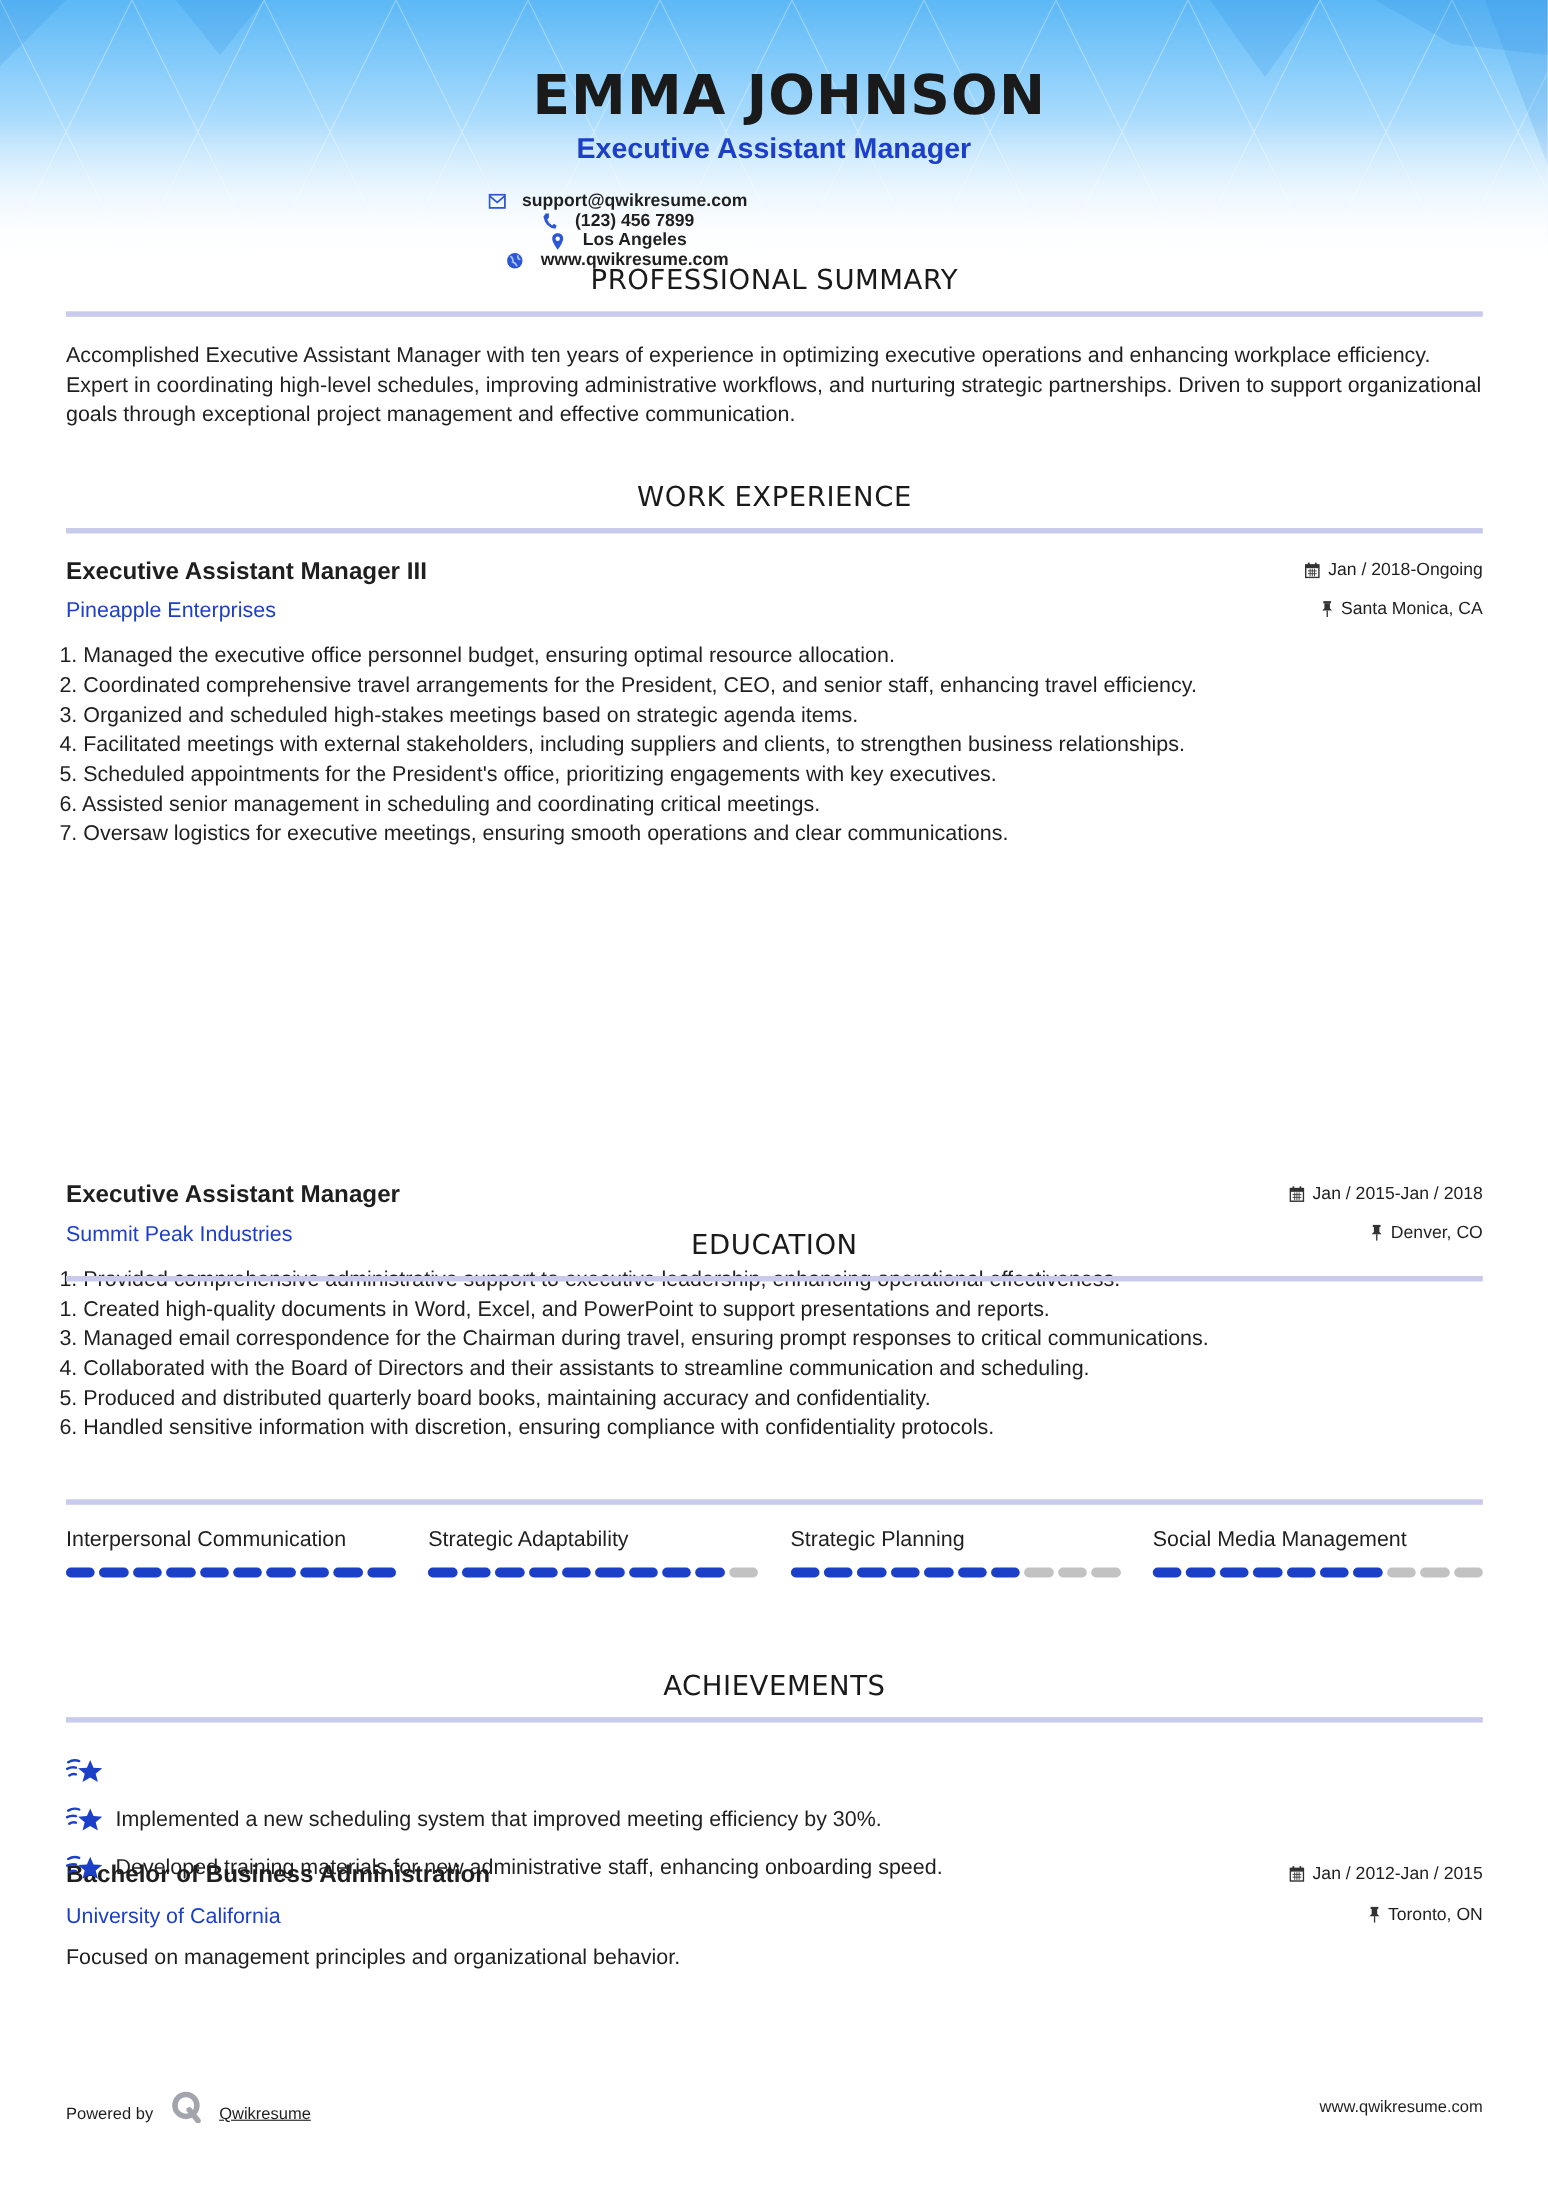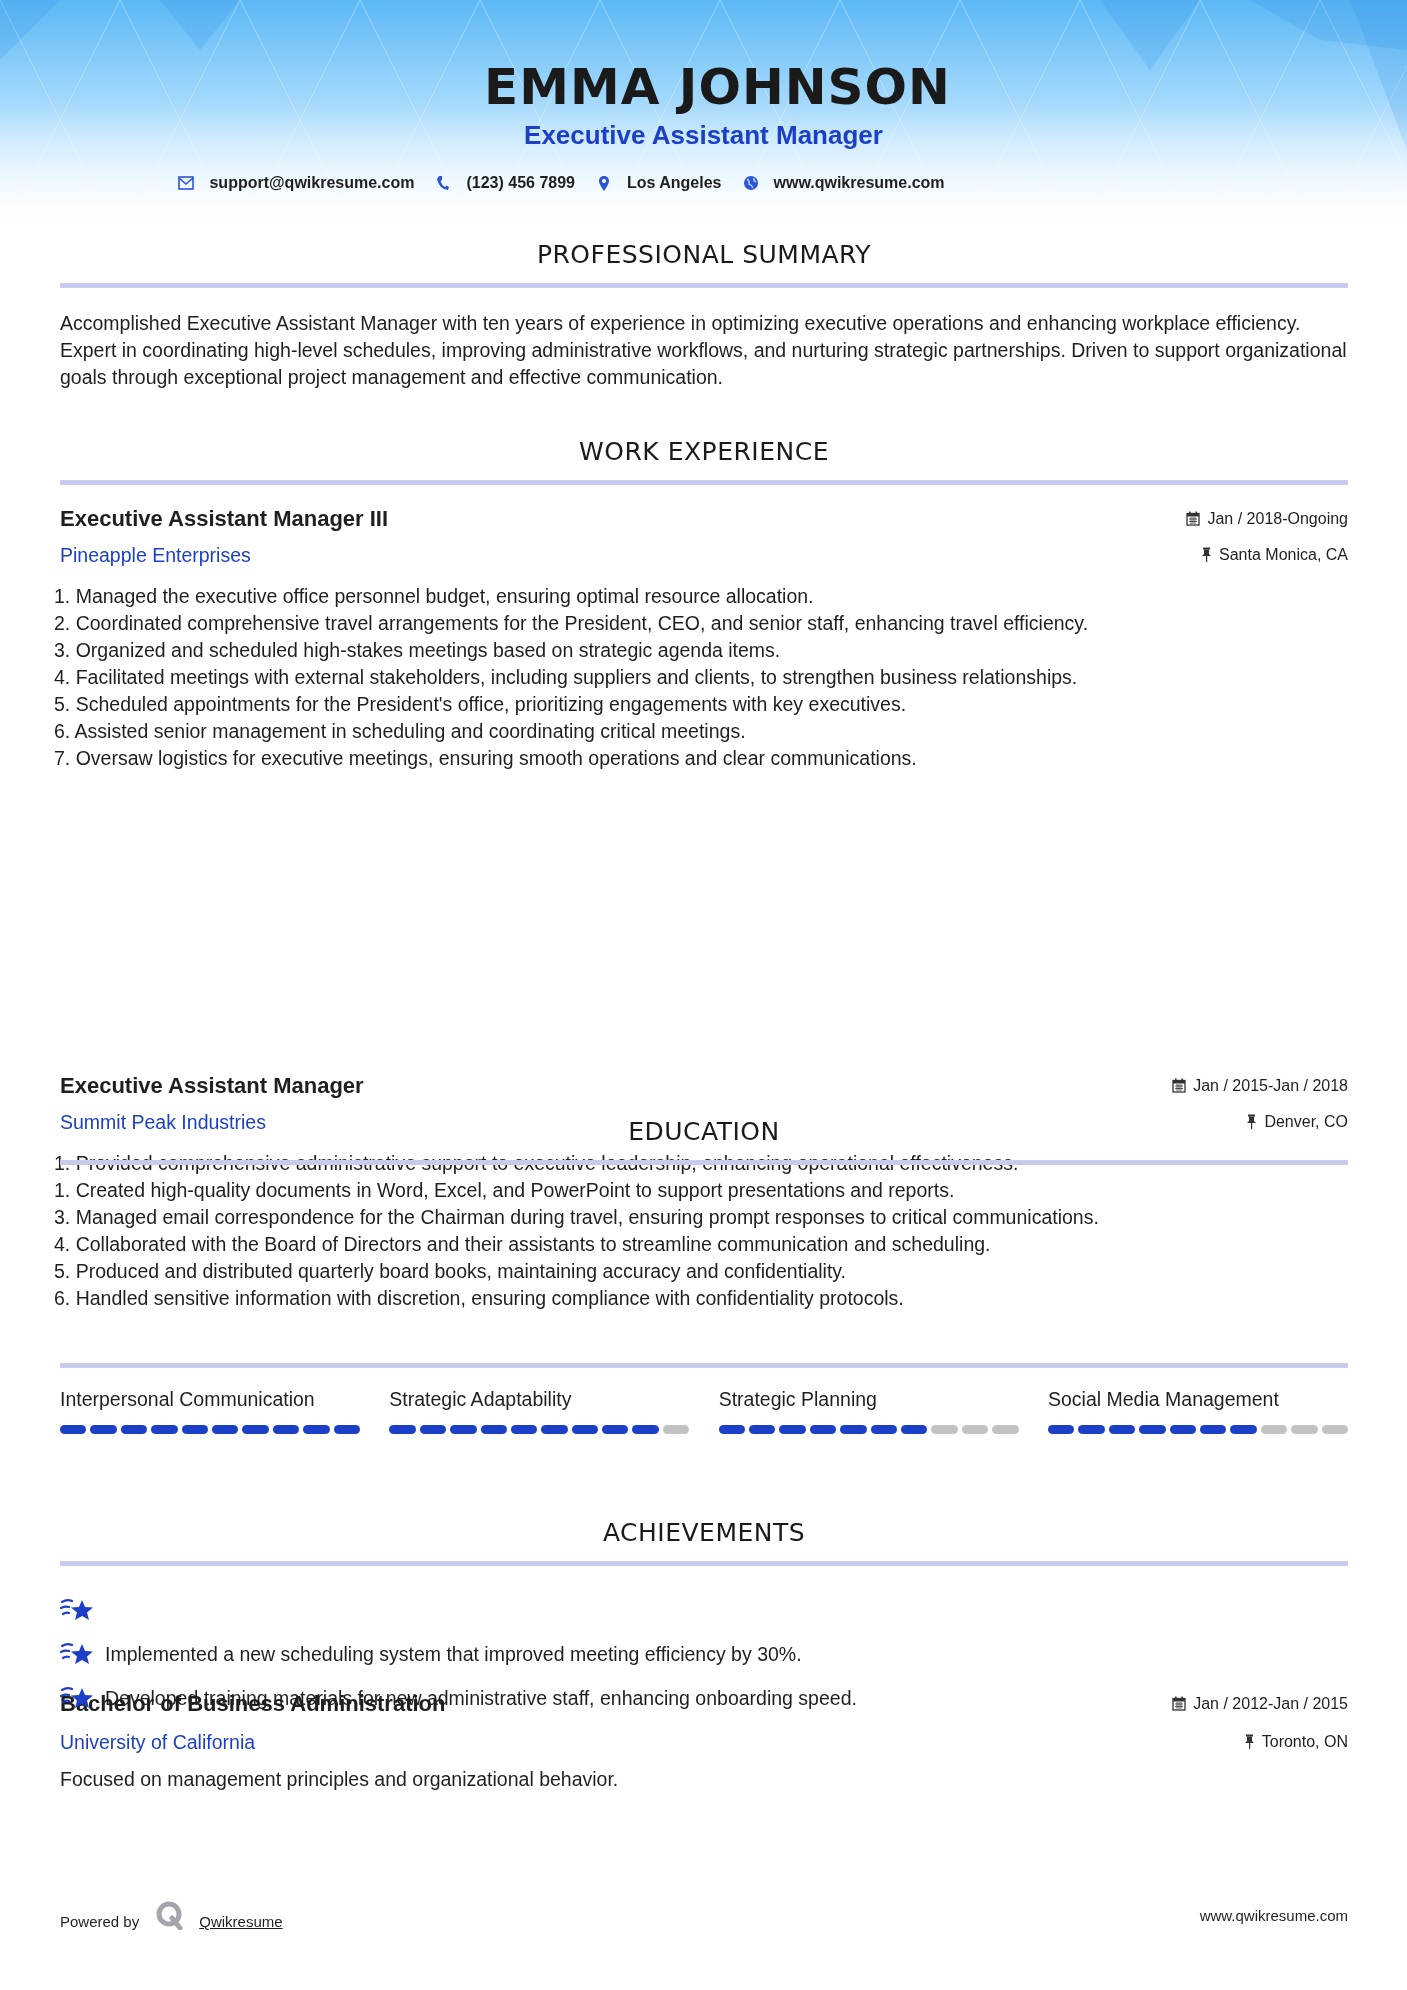--- a/index.html
+++ b/index.html
@@ -13,21 +13,21 @@
   }
   .header svg.pattern { position: absolute; left: 0; top: 0; }
   .header-fade { position: absolute; left: 0; top: 0; width: 100%; height: 100%;
     background: linear-gradient(180deg, rgba(255,255,255,0) 0%, rgba(255,255,255,0) 45%, rgba(255,255,255,0.6) 80%, #fff 100%); }
 
   .name { position: absolute; top: 58px; left: 0; width: 1371px; text-align: center;
     font-family: "DejaVu Sans", sans-serif; font-weight: bold; font-size: 50px; letter-spacing: 1px; color: #1a1a1a; margin-left: 32px; }
   .job-title { position: absolute; top: 120px; left: 0; width: 1407px; text-align: center;
     font-weight: bold; font-size: 26px; color: #1c3fc7; }
   .contact { position: absolute; top: 174px; left: 0; width: 1122px; display: flex; justify-content: center; align-items: center;
-    font-size: 16px; font-weight: bold; color: #1f1f1f; }
+    font-size: 16px; font-weight: bold; color: #1f1f1f; flex-direction: column; }
   .contact .item { display: flex; align-items: center; margin: 0 10px; }
   .contact .icon { width: 18px; height: 18px; margin-right: 14px; color: #2d56d6; display: inline-flex; align-items: center; justify-content: center; }
 
   .section { position: absolute; left: 60px; width: 1288px; }
   .section-title { text-align: center; font-family: "DejaVu Sans", sans-serif; font-size: 25px; color: #1a1a1a; font-weight: 500; letter-spacing: 0.5px; }
   .section-rule { height: 5px; background: #c9cbec; margin-top: 14px; }
 
   .summary-text { font-size: 19.5px; line-height: 27px; color: #1f1f1f; margin-top: 22px; }
 
   .job { position: relative; }

